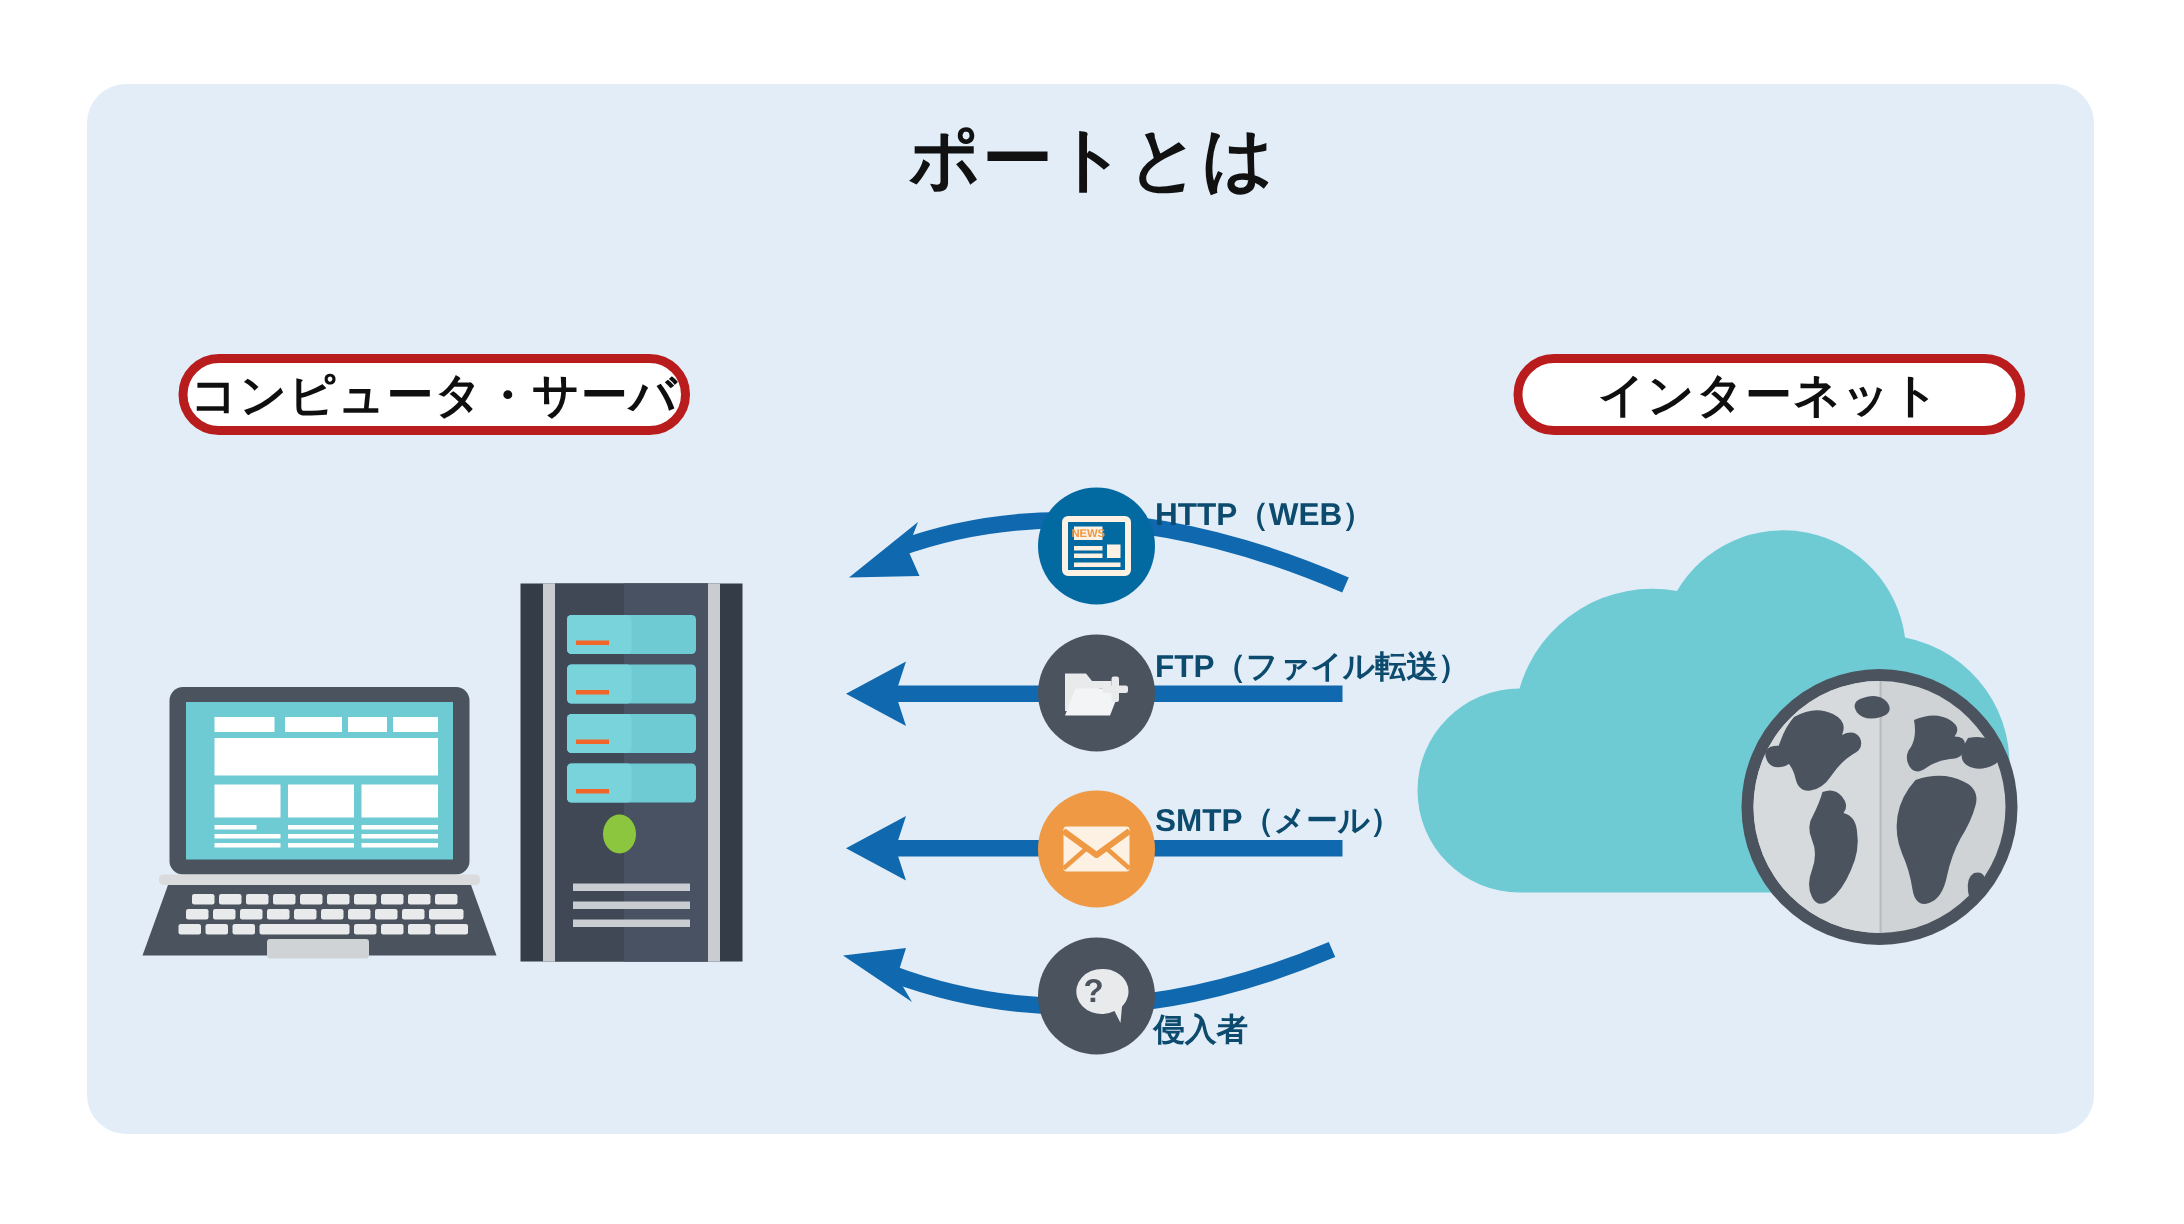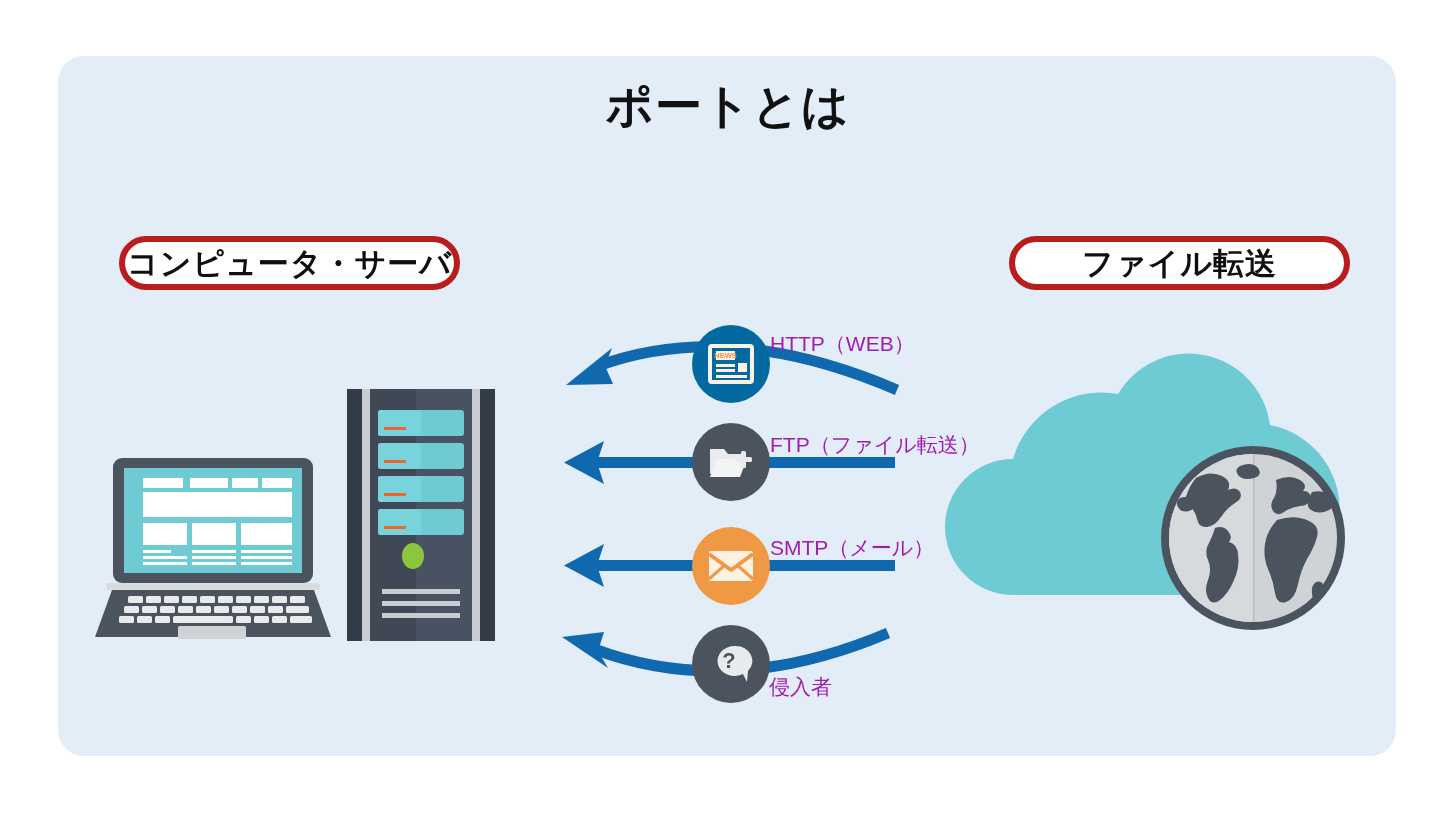--- a/index.html
+++ b/index.html
@@ -87,40 +87,40 @@
     width: 78px;
     height: 78px;
     border-radius: 50%;
     display: flex;
     align-items: center;
     justify-content: center;
   }
   .svc-label {
     position: absolute;
     font-size: 21px;
-    font-weight: normal;
-    color: #a21caf;
+    font-weight: bold;
+    color: #0c4a6e;
     white-space: nowrap;
     line-height: 1;
   }
 </style>
 </head>
 <body>
 
 <div id="stage">
 
   <div class="panel"></div>
 
   <div class="title">ポートとは</div>
 
   <div class="pill" id="pill-computer">
     <span>コンピュータ・サーバ</span>
   </div>
   <div class="pill" id="pill-internet">
-    <span>ファイル転送</span>
+    <span>インターネット</span>
   </div>
 
   <svg class="layer" viewBox="0 0 1456 816">
 
     <g>
 
       <rect x="113" y="458" width="200" height="125" rx="9" fill="#4b535f"></rect>
       <rect x="124" y="468" width="178" height="105" fill="#6ecbd4"></rect>
 
       <rect x="143" y="478" width="40" height="10" fill="#ffffff"></rect>

